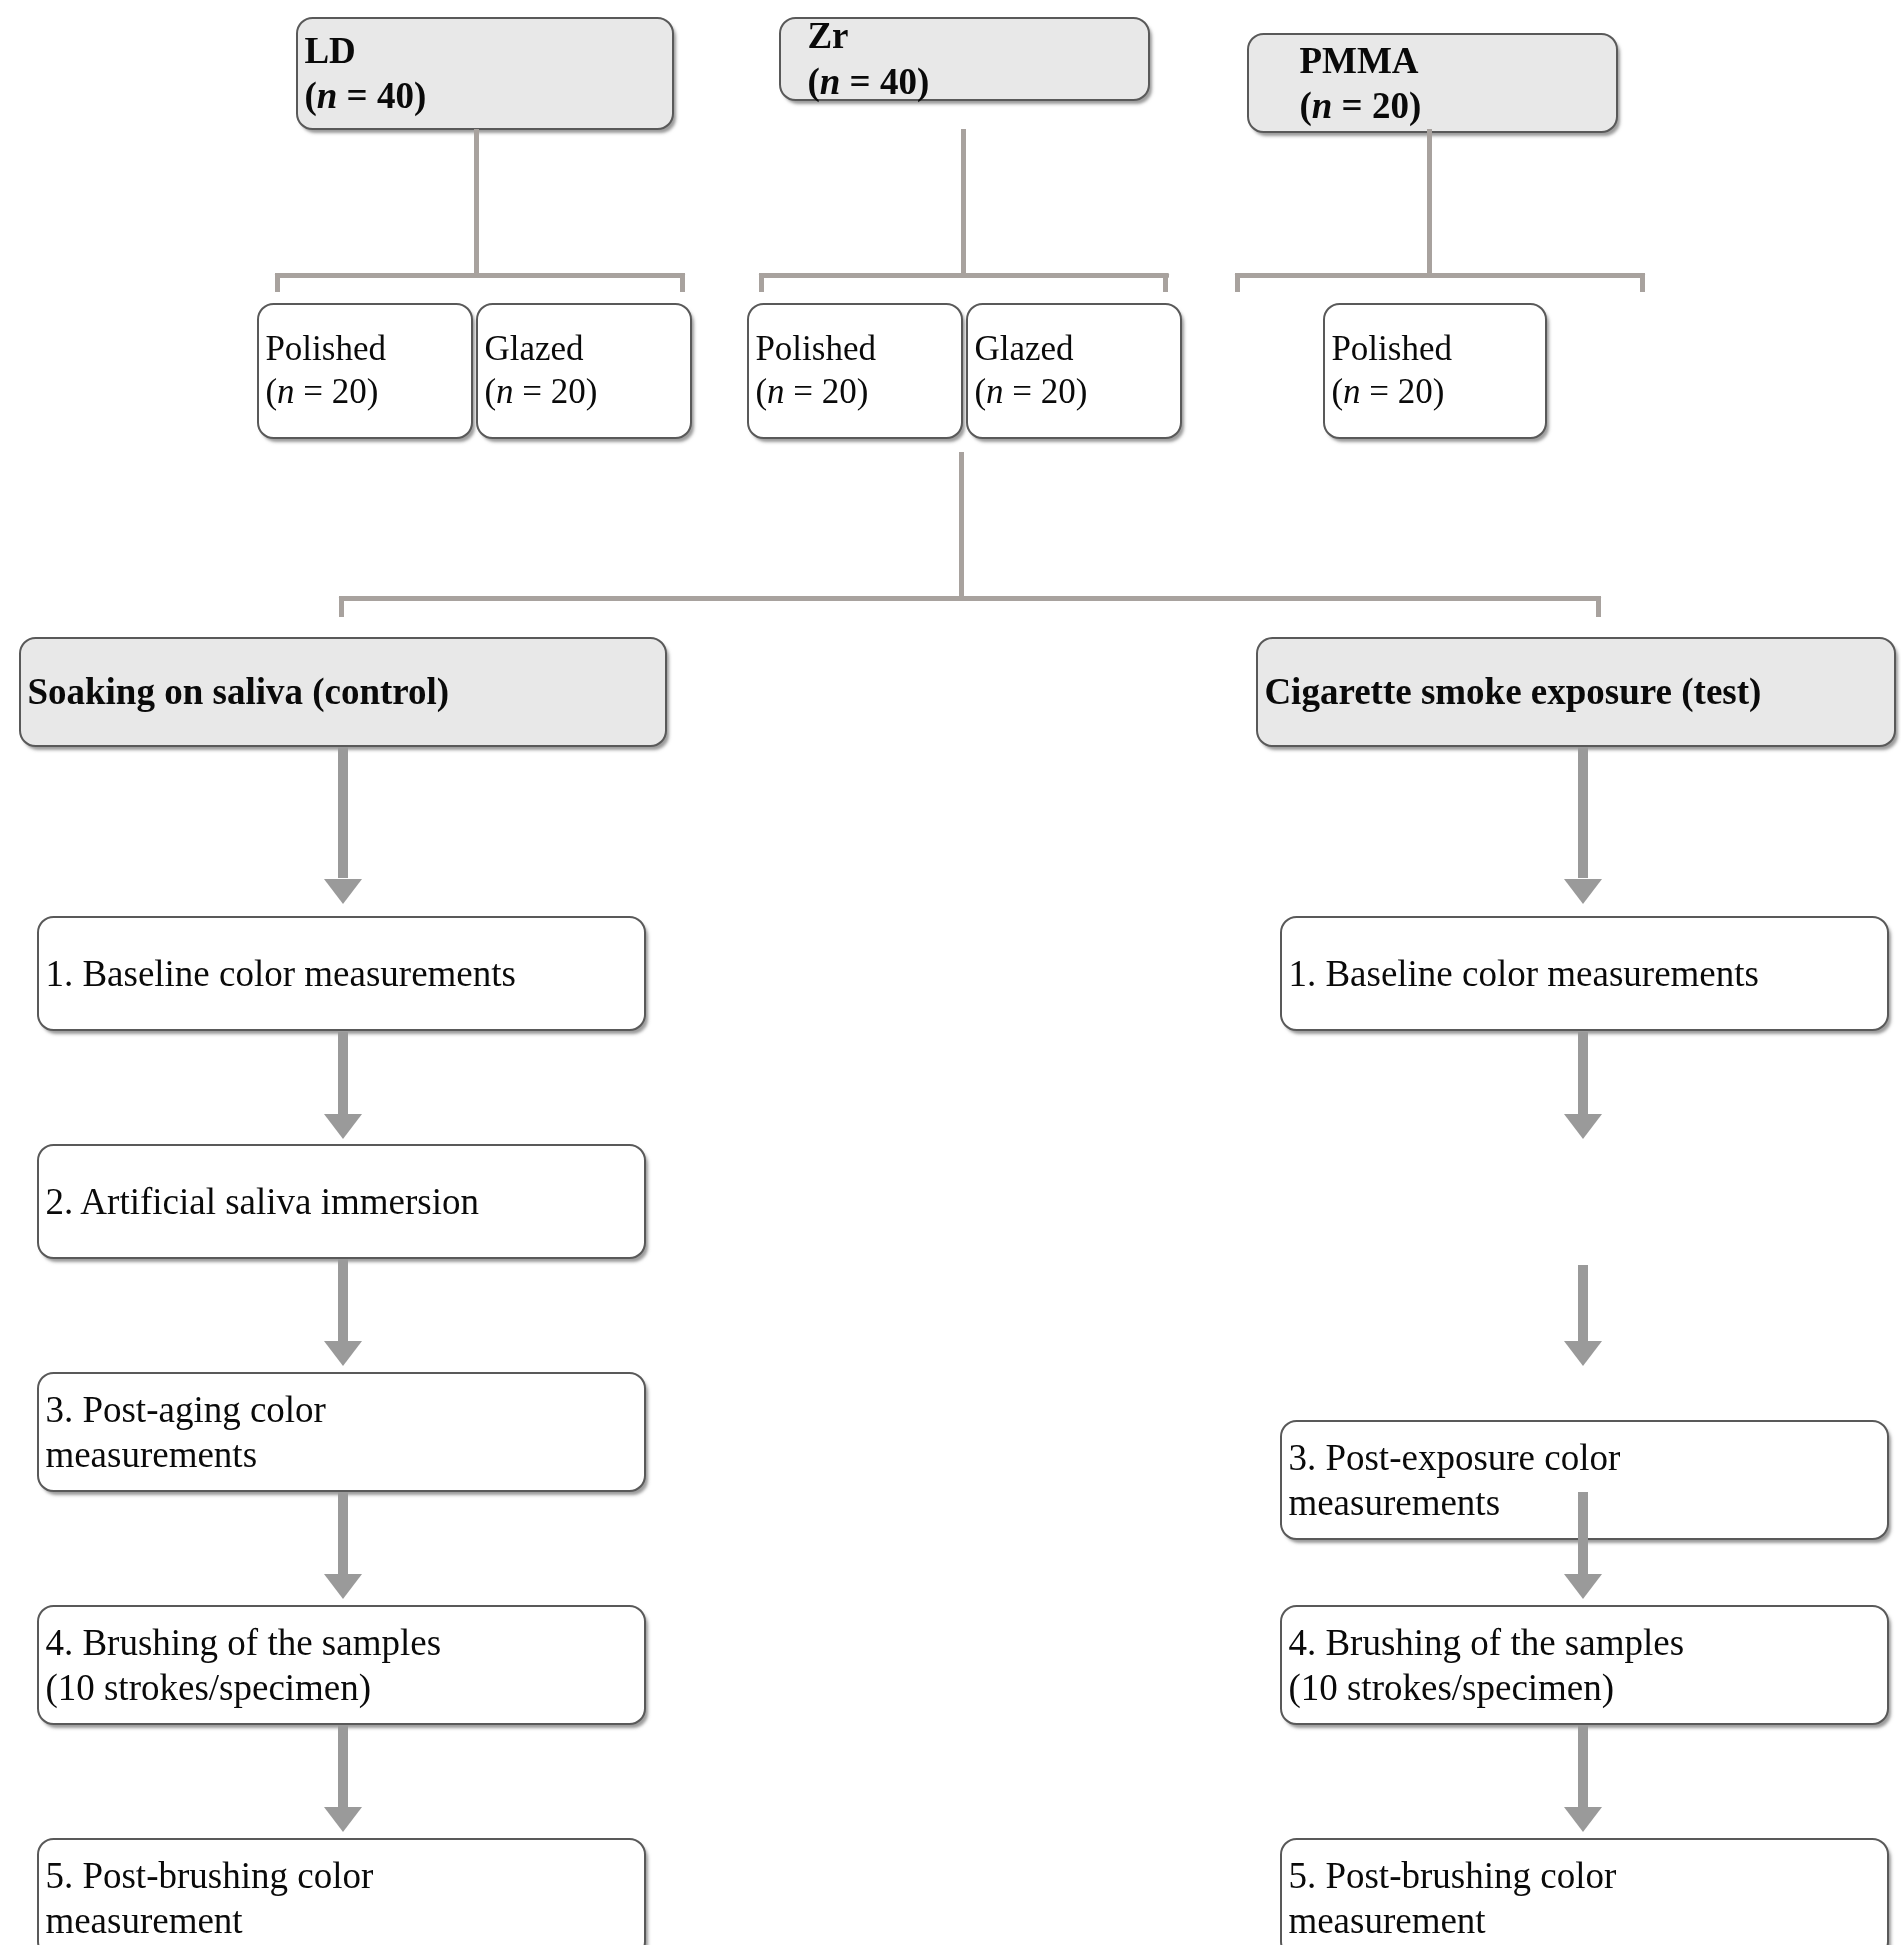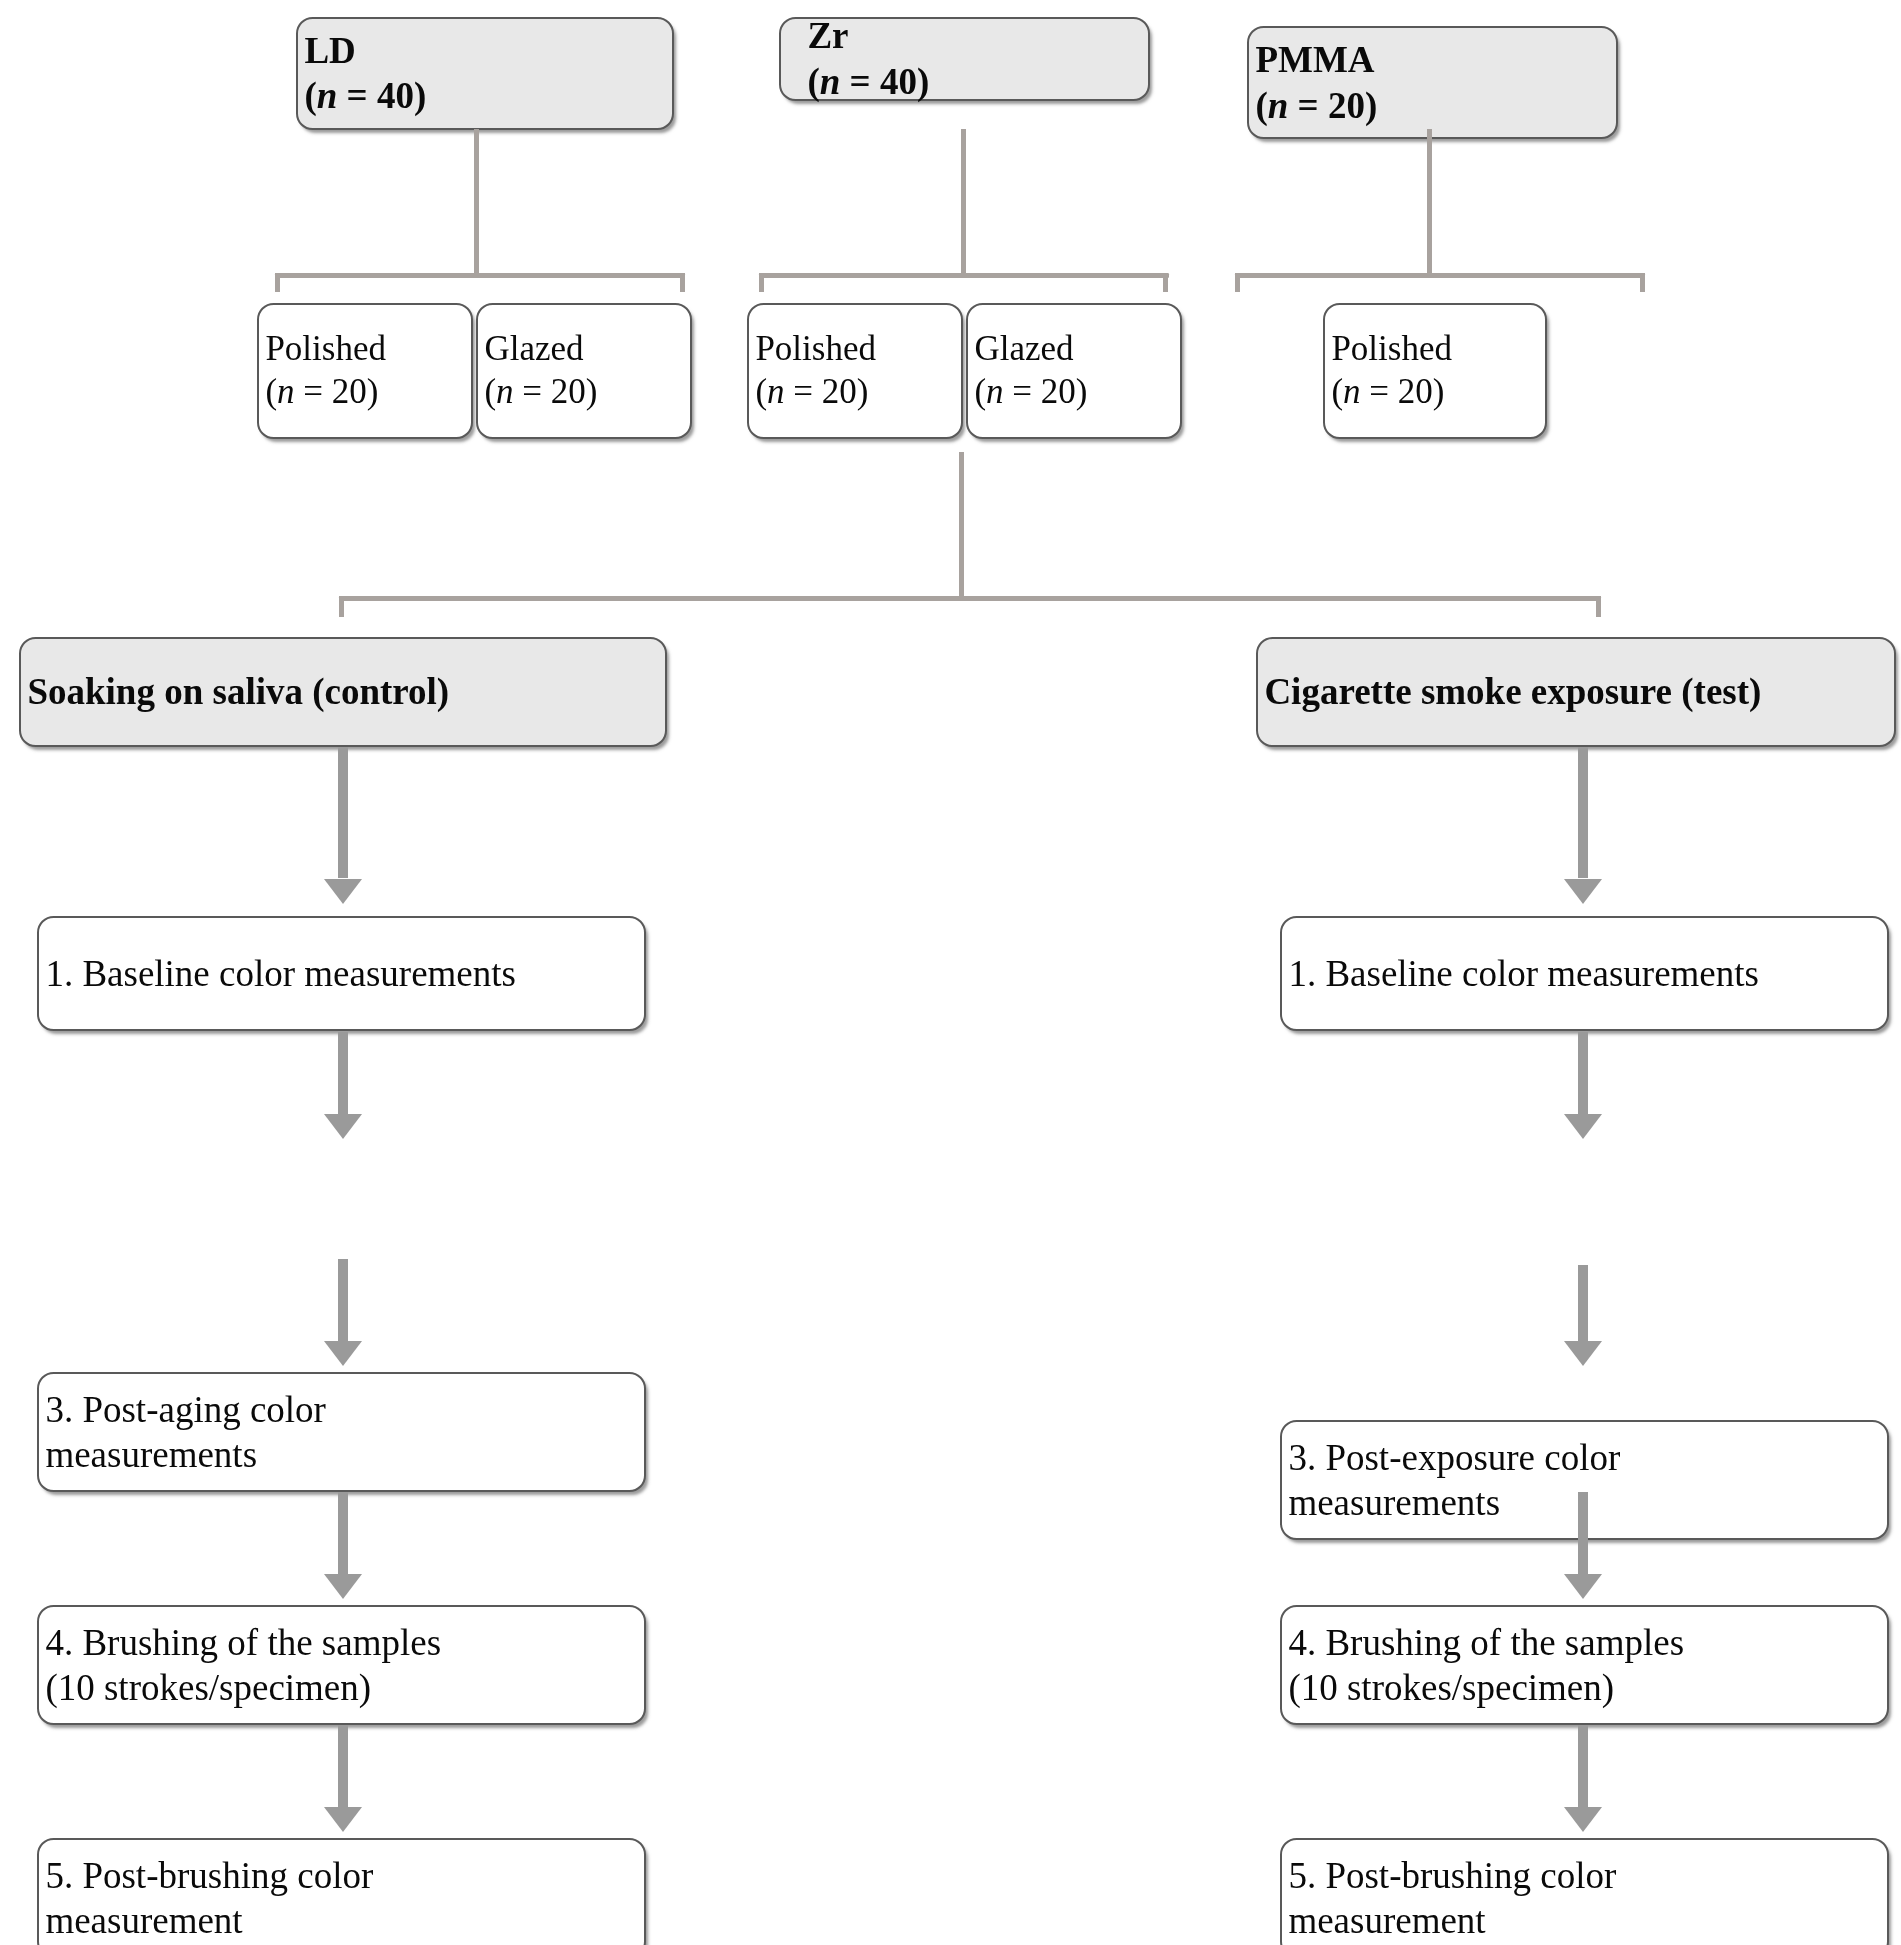--- a/index.html
+++ b/index.html
@@ -60,21 +60,21 @@
     </span>
   </div>
 
   <div class="node shaded f-top" style="left:779px;top:16.6px;width:371px;height:84px;padding-left:20px;">
     <span class="txt">
       <span>Zr</span><br>
       <span class="nowrap">(<span class="it">n</span> = 40)</span>
     </span>
   </div>
 
-  <div class="node shaded f-top" style="left:1247px;top:26px;width:371px;height:113px;">
+  <div class="node shaded f-top" style="left:1247px;top:33px;width:371px;height:100px;padding-left:44px;">
     <span class="txt">
       <span>PMMA</span><br>
       <span class="nowrap">(<span class="it">n</span> = 20)</span>
     </span>
   </div>
 
   <div class="vline" style="left:474px; top:129px;height:146px;"></div>
   <div class="vline" style="left:961px;top:129px;height:146px;"></div>
   <div class="vline" style="left:1427px;top:129px;height:146px;"></div>
 
@@ -143,20 +143,25 @@
 
   <div class="node f-step" style="left:37px;top:916px;width:609px;height:115px;">
     <span class="txt">
       <span>1. Baseline color measurements</span>
     </span>
   </div>
 
   <div class="arrow" style="left:338px;top:1032px;height:82px;"></div>
   <div class="arrowhead" style="left:324px;top:1114px;"></div>
 
+  <div class="node f-step" style="left:37px;top:1144px;width:609px;height:115px;">
+    <span class="txt">
+      <span>2. Artificial saliva immersion</span>
+    </span>
+  </div>
 
   <div class="arrow" style="left:338px;top:1259px;height:82px;"></div>
   <div class="arrowhead" style="left:324px;top:1341px;"></div>
 
   <div class="node f-step" style="left:37px;top:1372px;width:609px;height:120px;">
     <span class="txt">
       <span>3. Post-aging color</span><br>
       <span>measurements</span>
     </span>
   </div>

